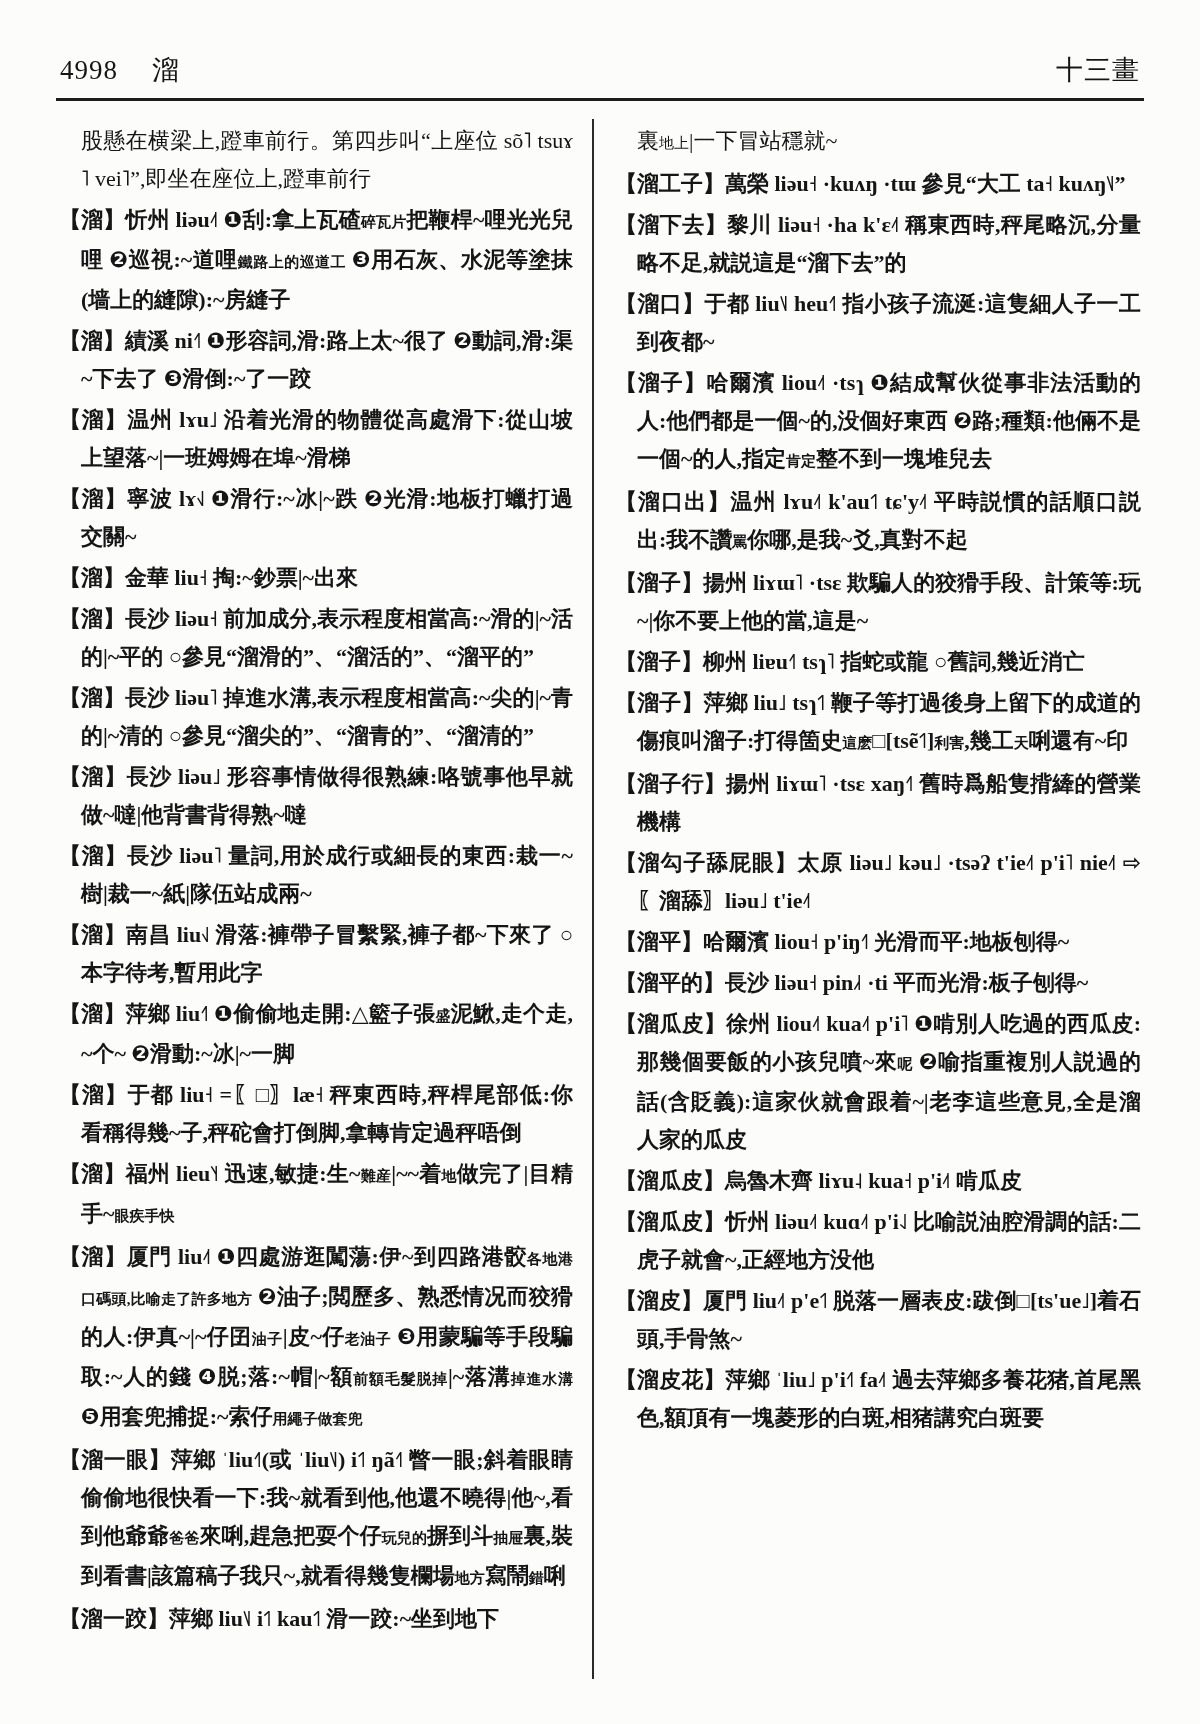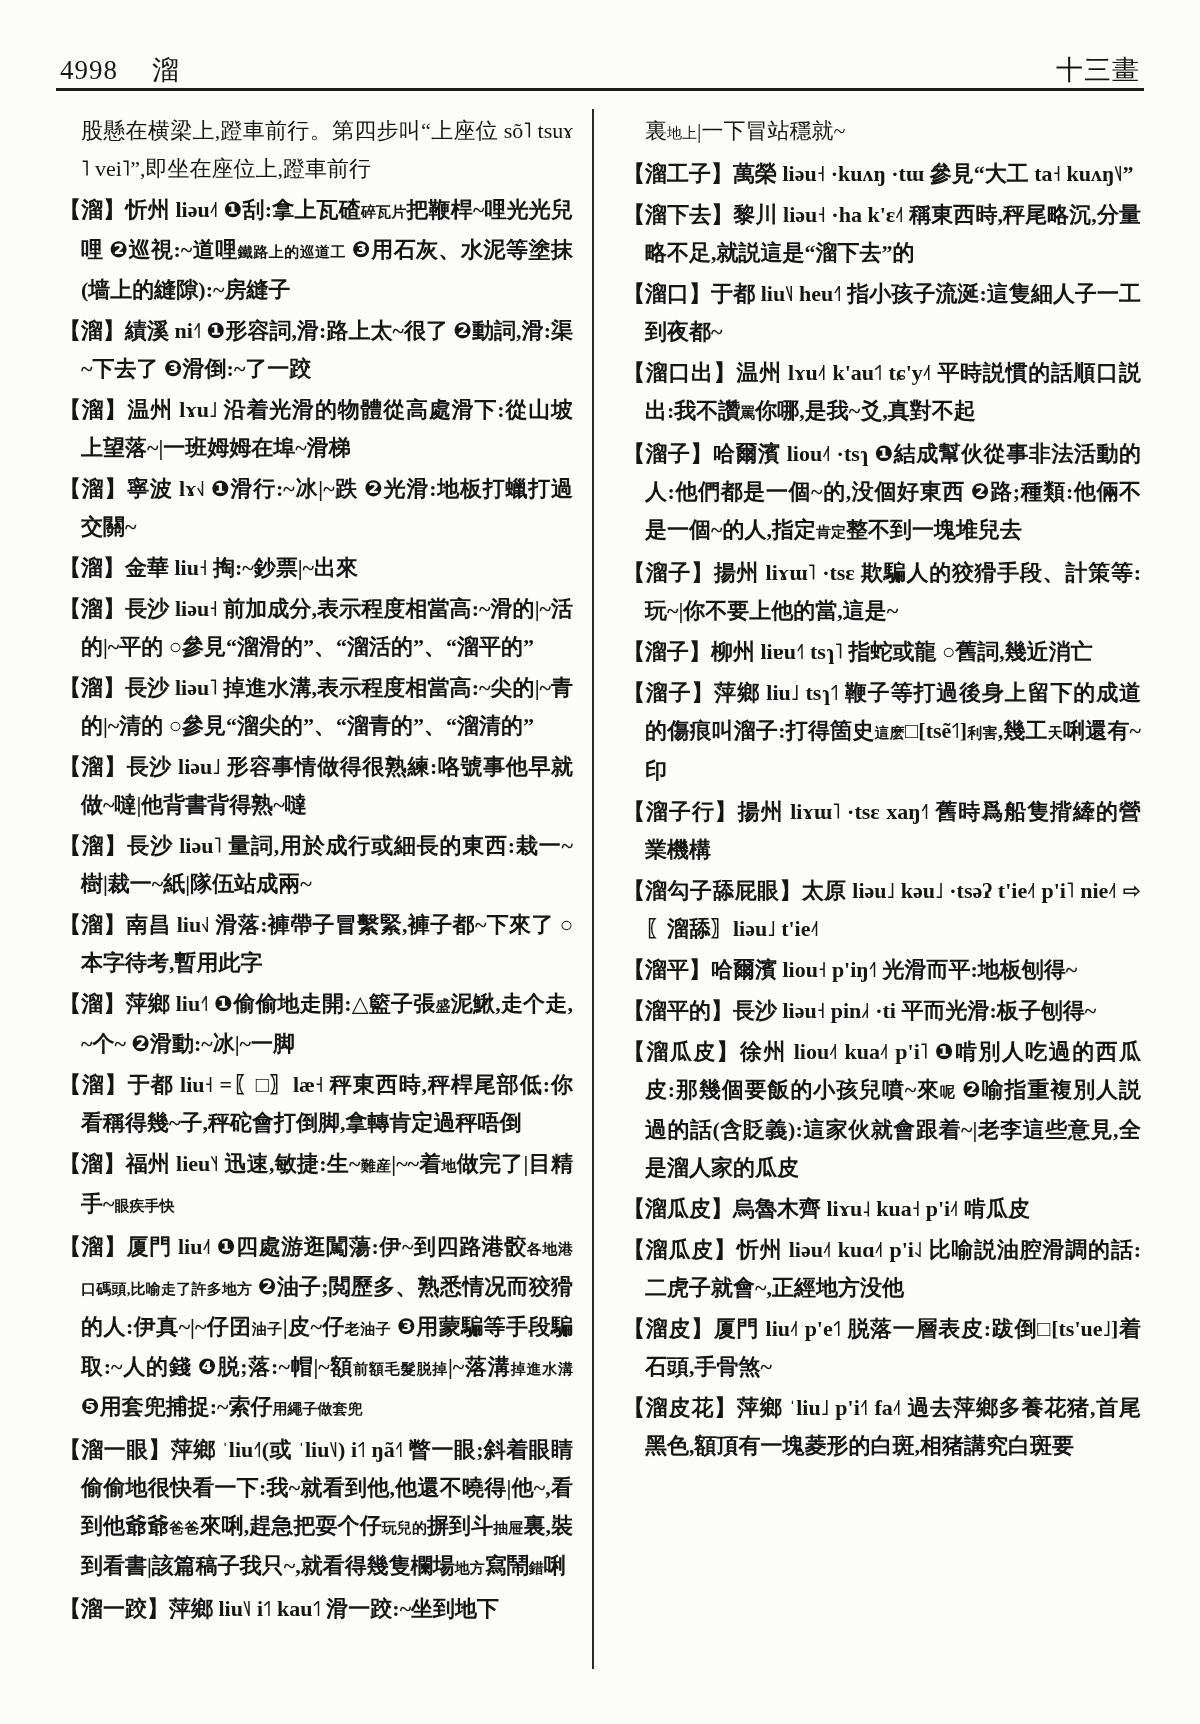--- a/index.html
+++ b/index.html
@@ -18,21 +18,21 @@
     box-sizing: border-box;
     padding: 52px 56px 0 56px;
     overflow: hidden;
   }
   .running-head {
     display: flex;
     justify-content: space-between;
     align-items: baseline;
     font-size: 27px;
     letter-spacing: 1px;
-    padding: 0 4px 0 4px;
+    padding: 0 4px 10px 4px;
     gap: 44px;
   }
   .running-head .left-group {
     display: flex;
     gap: 34px;
     align-items: baseline;
   }
   .head-rule {
     border: none;
     border-top: 3px solid #1c1c1c;
@@ -46,21 +46,21 @@
   .col {
     width: 536px;
     box-sizing: border-box;
     overflow: hidden;
   }
   .col.left {
     padding-right: 16px;
   }
   .col.right {
     border-left: 2px solid #2a2a2a;
-    padding-left: 26px;
+    padding-left: 18px;
     width: 552px;
   }
   .col p {
     margin: 3px;
     font-size: 22px;
     line-height: 38px;
     text-align: justify;
     word-break: break-all;
   }
   .col p.entry {
@@ -106,22 +106,22 @@
         <p class="entry"><span>【溜】福州 lieu˥˧ 迅速,敏捷:生~</span><span class="small">難産</span><span>|~~着</span><span class="small">地</span><span>做完了|目精手~</span><span class="small">眼疾手快</span></p>
         <p class="entry"><span>【溜】厦門 liu˨˦ ❶四處游逛闖蕩:伊~到四路港骹</span><span class="small">各地港口碼頭,比喻走了許多地方</span><span> ❷油子;閲歷多、熟悉情况而狡猾的人:伊真~|~仔囝</span><span class="small">油子</span><span>|皮~仔</span><span class="small">老油子</span><span> ❸用蒙騙等手段騙取:~人的錢 ❹脱;落:~帽|~額</span><span class="small">前額毛髮脱掉</span><span>|~落溝</span><span class="small">掉進水溝</span><span> ❺用套兜捕捉:~索仔</span><span class="small">用繩子做套兜</span></p>
         <p class="entry"><span>【溜一眼】萍鄉 ˈliu˧˥(或 ˈliu˥˩) i˦˥ ŋã˧˥ 瞥一眼;斜着眼睛偷偷地很快看一下:我~就看到他,他還不曉得|他~,看到他爺爺</span><span class="small">爸爸</span><span>來唎,趕急把耍个仔</span><span class="small">玩兒的</span><span>摒到斗</span><span class="small">抽屉</span><span>裏,裝到看書|該篇稿子我只~,就看得幾隻欄場</span><span class="small">地方</span><span>寫鬧</span><span class="small">錯</span><span>唎</span></p>
         <p class="entry"><span>【溜一跤】萍鄉 liu˥˩ i˦˥ kau˦˥ 滑一跤:~坐到地下</span></p>
       </div>
     <div class="col right" id="right-col">
         <p class="cont"><span>裏</span><span class="small">地上</span><span>|一下冒站穩就~</span></p>
         <p class="entry"><span>【溜工子】萬榮 liəu˧ ·kuʌŋ ·tɯ 參見“大工 ta˧ kuʌŋ˥˩”</span></p>
         <p class="entry"><span>【溜下去】黎川 liəu˧ ·ha k'ɛ˨˦ 稱東西時,秤尾略沉,分量略不足,就説這是“溜下去”的</span></p>
         <p class="entry"><span>【溜口】于都 liu˥˩ heu˧˥ 指小孩子流涎:這隻細人子一工到夜都~</span></p>
+        <p class="entry"><span>【溜子】哈爾濱 liou˨˦ ·tsɿ ❶結成幫伙從事非法活動的人:他們都是一個~的,没個好東西 ❷路;種類:他倆不是一個~的人,指定</span><span class="small">肯定</span><span>整不到一塊堆兒去</span></p>
         <p class="entry"><span>【溜口出】温州 lɤu˨˦ k'au˦˥ tɕ'y˨˦ 平時説慣的話順口説出:我不讚</span><span class="small">罵</span><span>你哪,是我~爻,真對不起</span></p>
-        <p class="entry"><span>【溜子】哈爾濱 liou˨˦ ·tsɿ ❶結成幫伙從事非法活動的人:他們都是一個~的,没個好東西 ❷路;種類:他倆不是一個~的人,指定</span><span class="small">肯定</span><span>整不到一塊堆兒去</span></p>
         <p class="entry"><span>【溜子】揚州 liɤɯ˥ ·tsɛ 欺騙人的狡猾手段、計策等:玩~|你不要上他的當,這是~</span></p>
         <p class="entry"><span>【溜子】柳州 liɐu˧˥ tsɿ˥ 指蛇或龍 ○舊詞,幾近消亡</span></p>
         <p class="entry"><span>【溜子】萍鄉 liu˩ tsɿ˦˥ 鞭子等打過後身上留下的成道的傷痕叫溜子:打得箇史</span><span class="small">這麽</span><span>□[tsẽ˦˥]</span><span class="small">利害</span><span>,幾工</span><span class="small">天</span><span>唎還有~印</span></p>
         <p class="entry"><span>【溜子行】揚州 liɤɯ˥ ·tsɛ xaŋ˧˥ 舊時爲船隻揹縴的營業機構</span></p>
         <p class="entry"><span>【溜勾子舔屁眼】太原 liəu˩ kəu˩ ·tsəʔ t'ie˨˦ p'i˥ nie˨˦ ⇨〖溜舔〗liəu˩ t'ie˨˦</span></p>
         <p class="entry"><span>【溜平】哈爾濱 liou˧ p'iŋ˧˥ 光滑而平:地板刨得~</span></p>
         <p class="entry"><span>【溜平的】長沙 liəu˧ pin˩˧ ·ti 平而光滑:板子刨得~</span></p>
         <p class="entry"><span>【溜瓜皮】徐州 liou˨˦ kua˨˦ p'i˥ ❶啃別人吃過的西瓜皮:那幾個要飯的小孩兒噴~來</span><span class="small">呢</span><span> ❷喻指重複別人説過的話(含貶義):這家伙就會跟着~|老李這些意見,全是溜人家的瓜皮</span></p>
         <p class="entry"><span>【溜瓜皮】烏魯木齊 liɤu˨ kua˧ p'i˨˦ 啃瓜皮</span></p>
         <p class="entry"><span>【溜瓜皮】忻州 liəu˨˦ kuɑ˨˦ p'i˨˩ 比喻説油腔滑調的話:二虎子就會~,正經地方没他</span></p>

